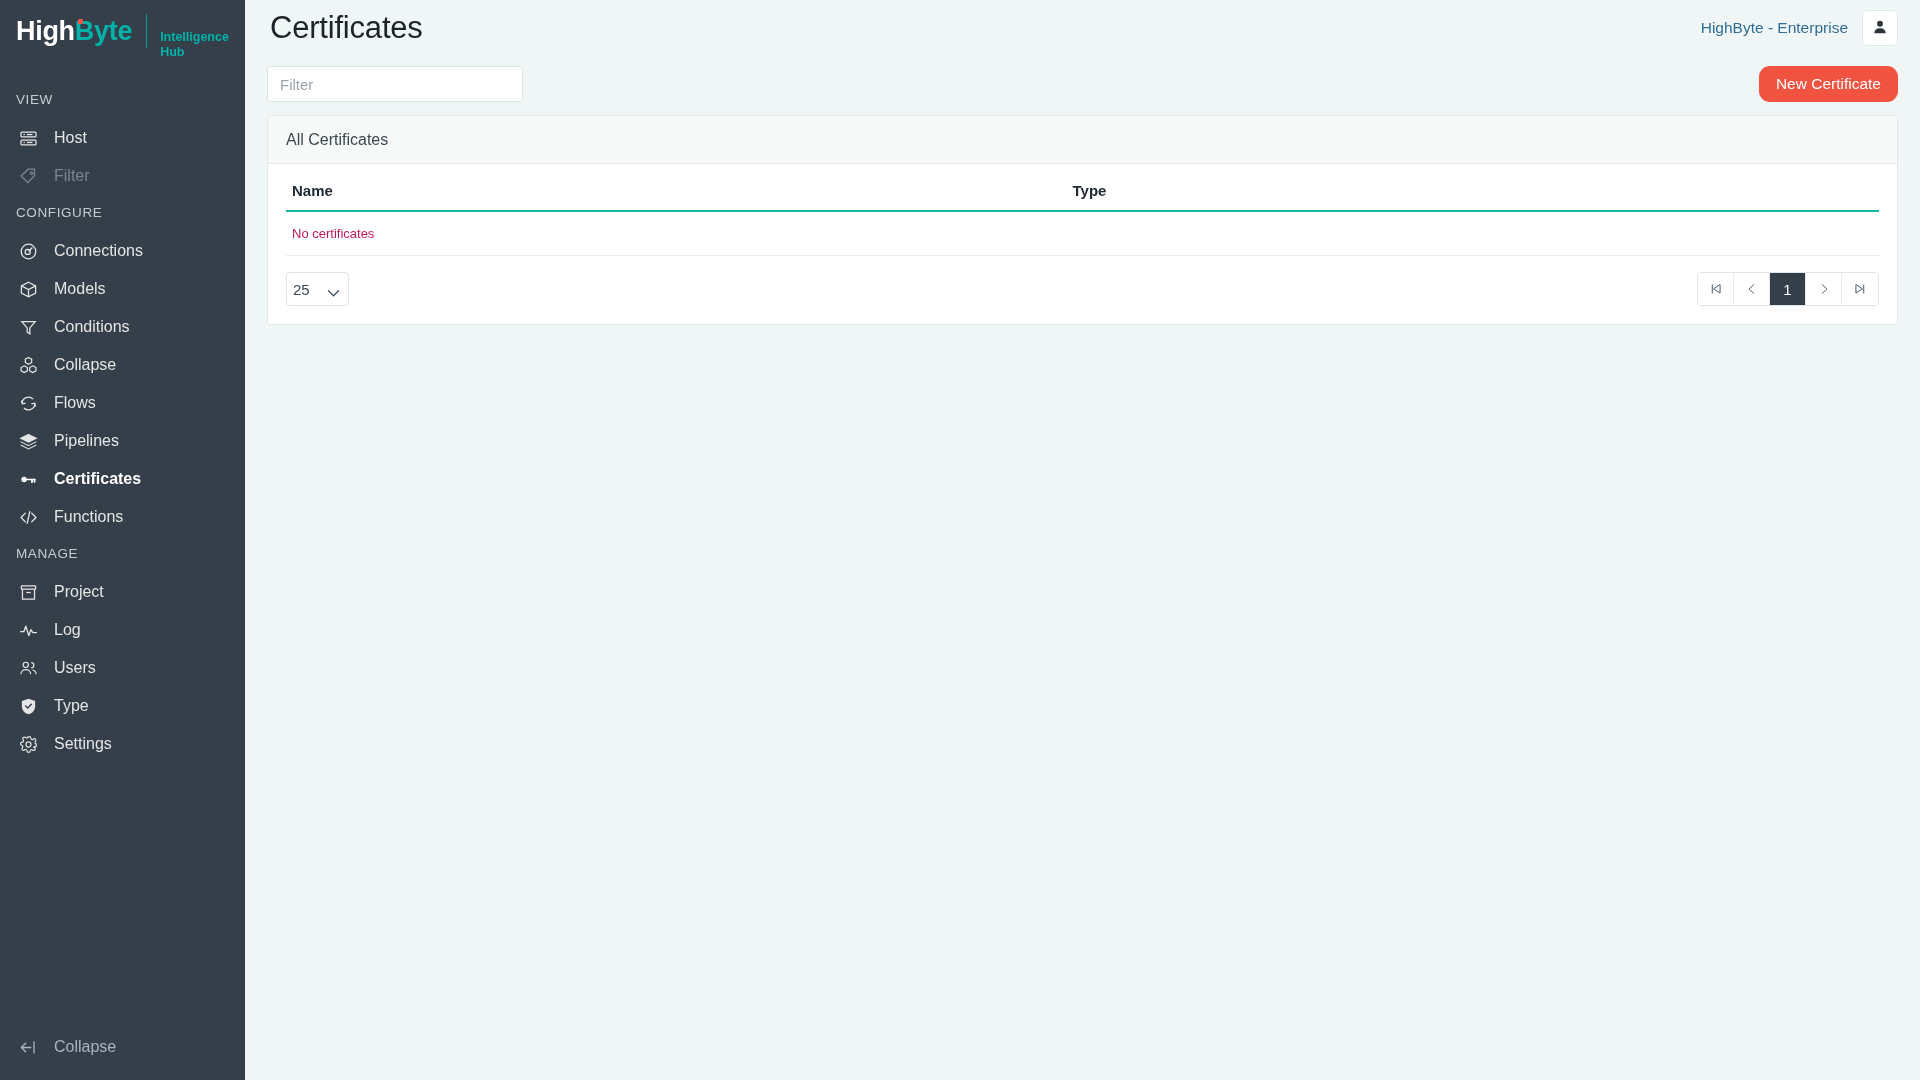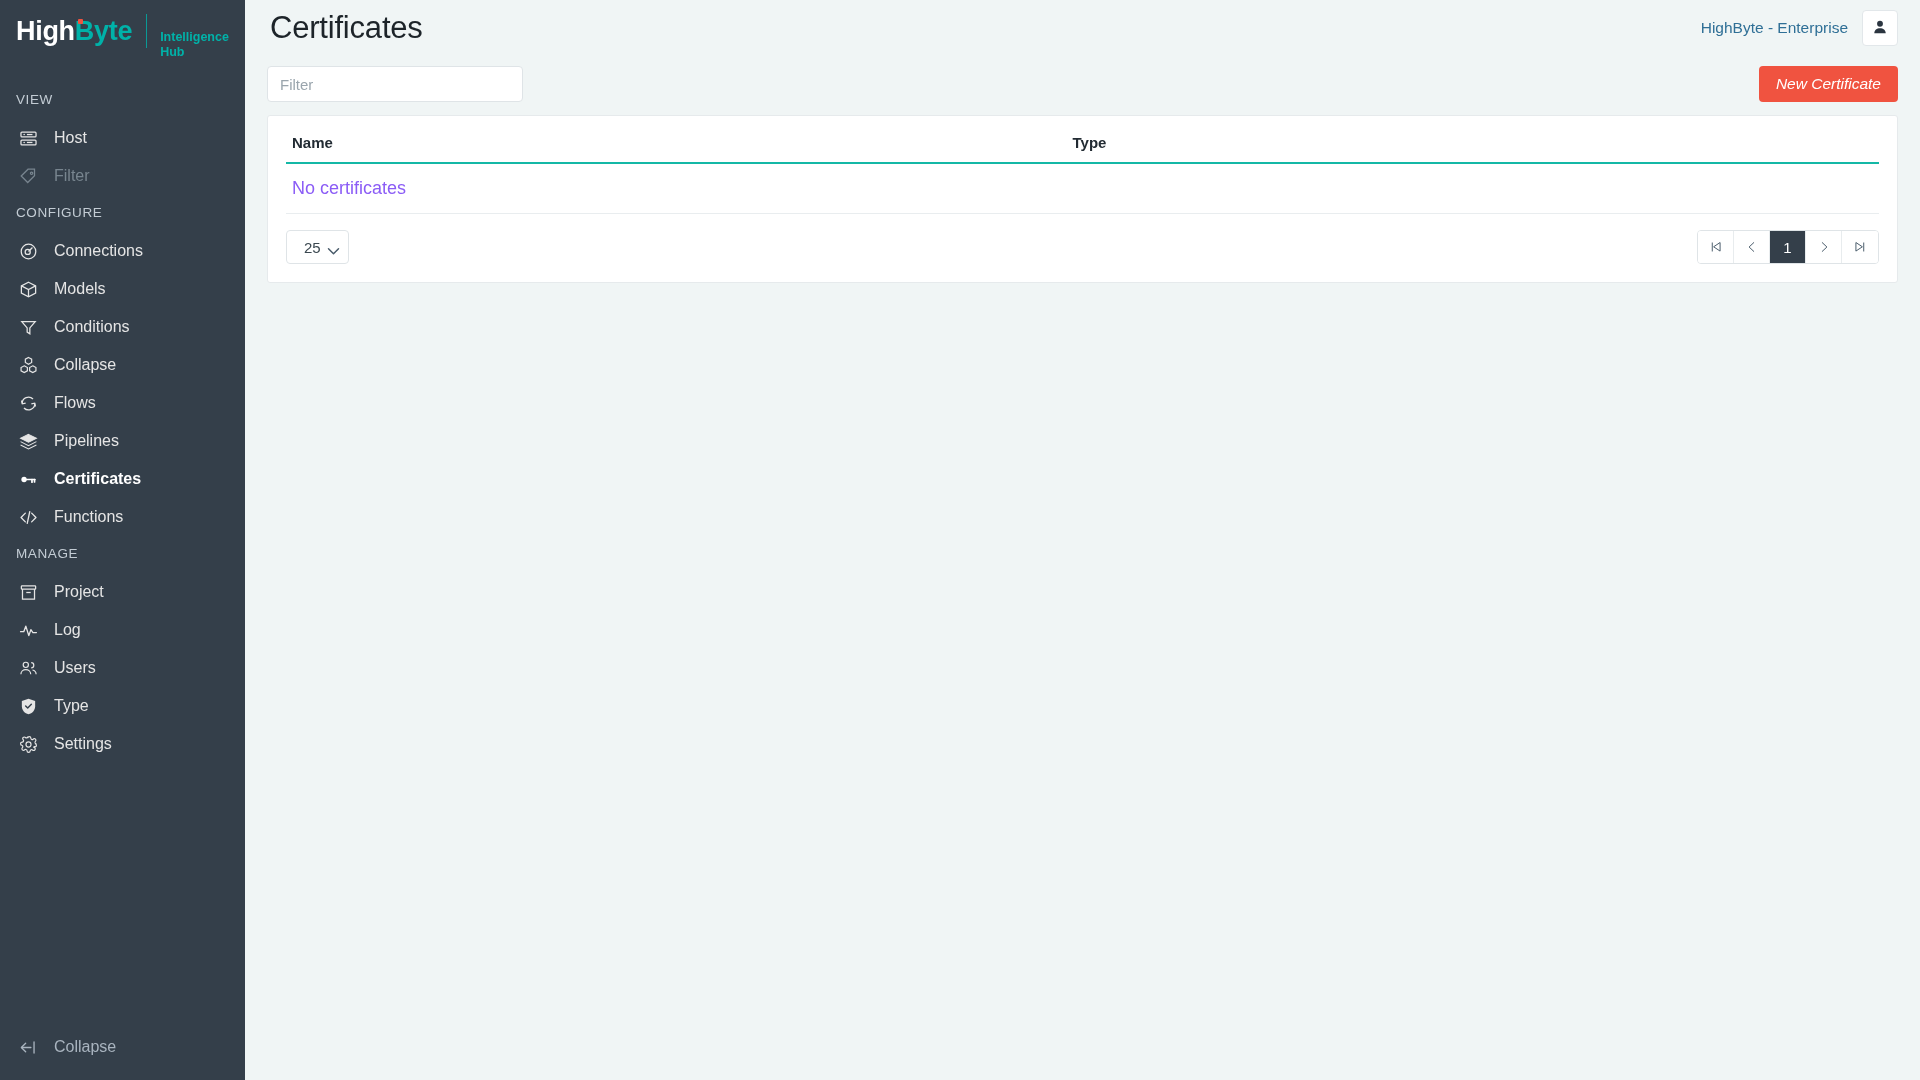--- a/index.html
+++ b/index.html
@@ -93,24 +93,23 @@
   }
   .filter-input {
     width: 256px; height: 36px; border: 1px solid #dfe4e7;
     border-radius: 4px; background: #ffffff; padding: 0 12px;
     font-size: 15px; color: #3a4750; outline: none;
     font-family: "Liberation Sans", sans-serif;
   }
   .filter-input::placeholder { color: #9aa5ad; }
   .btn-primary {
     background: #f05340; color: #ffffff; border: none;
-    border-radius: 4px; height: 36px; padding: 0 17px;
+    border-radius: 11px; height: 36px; padding: 0 17px;
     font-size: 15.5px; cursor: pointer;
     font-family: "Liberation Sans", sans-serif;
-    font-style: italic;
   }
 
   .card {
     margin: 13px 22px 0 22px;
     background: #ffffff; border: 1px solid #e6eaec;
     border-radius: 3px; overflow: hidden;
   }
   .card-header {
     background: #f7f8f8; border-bottom: 1px solid #e6eaec;
     height: 48px; display: flex; align-items: center;
@@ -118,34 +117,34 @@
   }
   .table-wrap { padding: 0 18px; }
   table { width: 100%; border-collapse: collapse; }
   thead th {
     text-align: left; font-size: 15px; color: #222b33;
     font-weight: 700; padding: 18px 0 11px 6px;
     border-bottom: 2px solid #14b8a6;
   }
   thead th.col-name { width: 49%; }
   tbody td {
-    font-size: 18px; color: #8b5cf6; padding: 14px 0 14px 6px;
+    font-size: 13px; color: #be185d; padding: 14px 0 14px 6px;
     border-bottom: 1px solid #e9edef;
   }
   .card-footer {
     display: flex; align-items: center; justify-content: space-between;
     padding: 16px 18px 18px 18px;
   }
   .page-size {
     position: relative; width: 63px; height: 34px;
   }
   .page-size select {
     width: 63px; height: 34px; border: 1px solid #dfe4e7;
     border-radius: 4px; background: #ffffff; color: #3b4850;
-    font-size: 15px; padding-left: 17px; appearance: none;
+    font-size: 15px; padding-left: 6px; appearance: none;
     -webkit-appearance: none; cursor: pointer; outline: none;
     font-family: "Liberation Sans", sans-serif;
   }
   .page-size .chev {
     position: absolute; right: 9px; top: 12px; pointer-events: none;
   }
   .pager {
     display: flex; border: 1px solid #dfe4e7; border-radius: 4px;
     overflow: hidden; background: #ffffff;
   }
@@ -383,20 +382,21 @@
         </button>
       </div>
     </div>
 
     <div class="toolbar">
       <input class="filter-input" type="text" placeholder="Filter" style="">
       <button class="btn-primary">New Certificate</button>
     </div>
 
     <section class="card">
+      <div class="card-header">All Certificates</div>
 
       <div class="table-wrap">
         <table>
           <thead>
             <tr>
               <th class="col-name">Name</th>
               <th>Type</th>
             </tr>
           </thead>
           <tbody>

